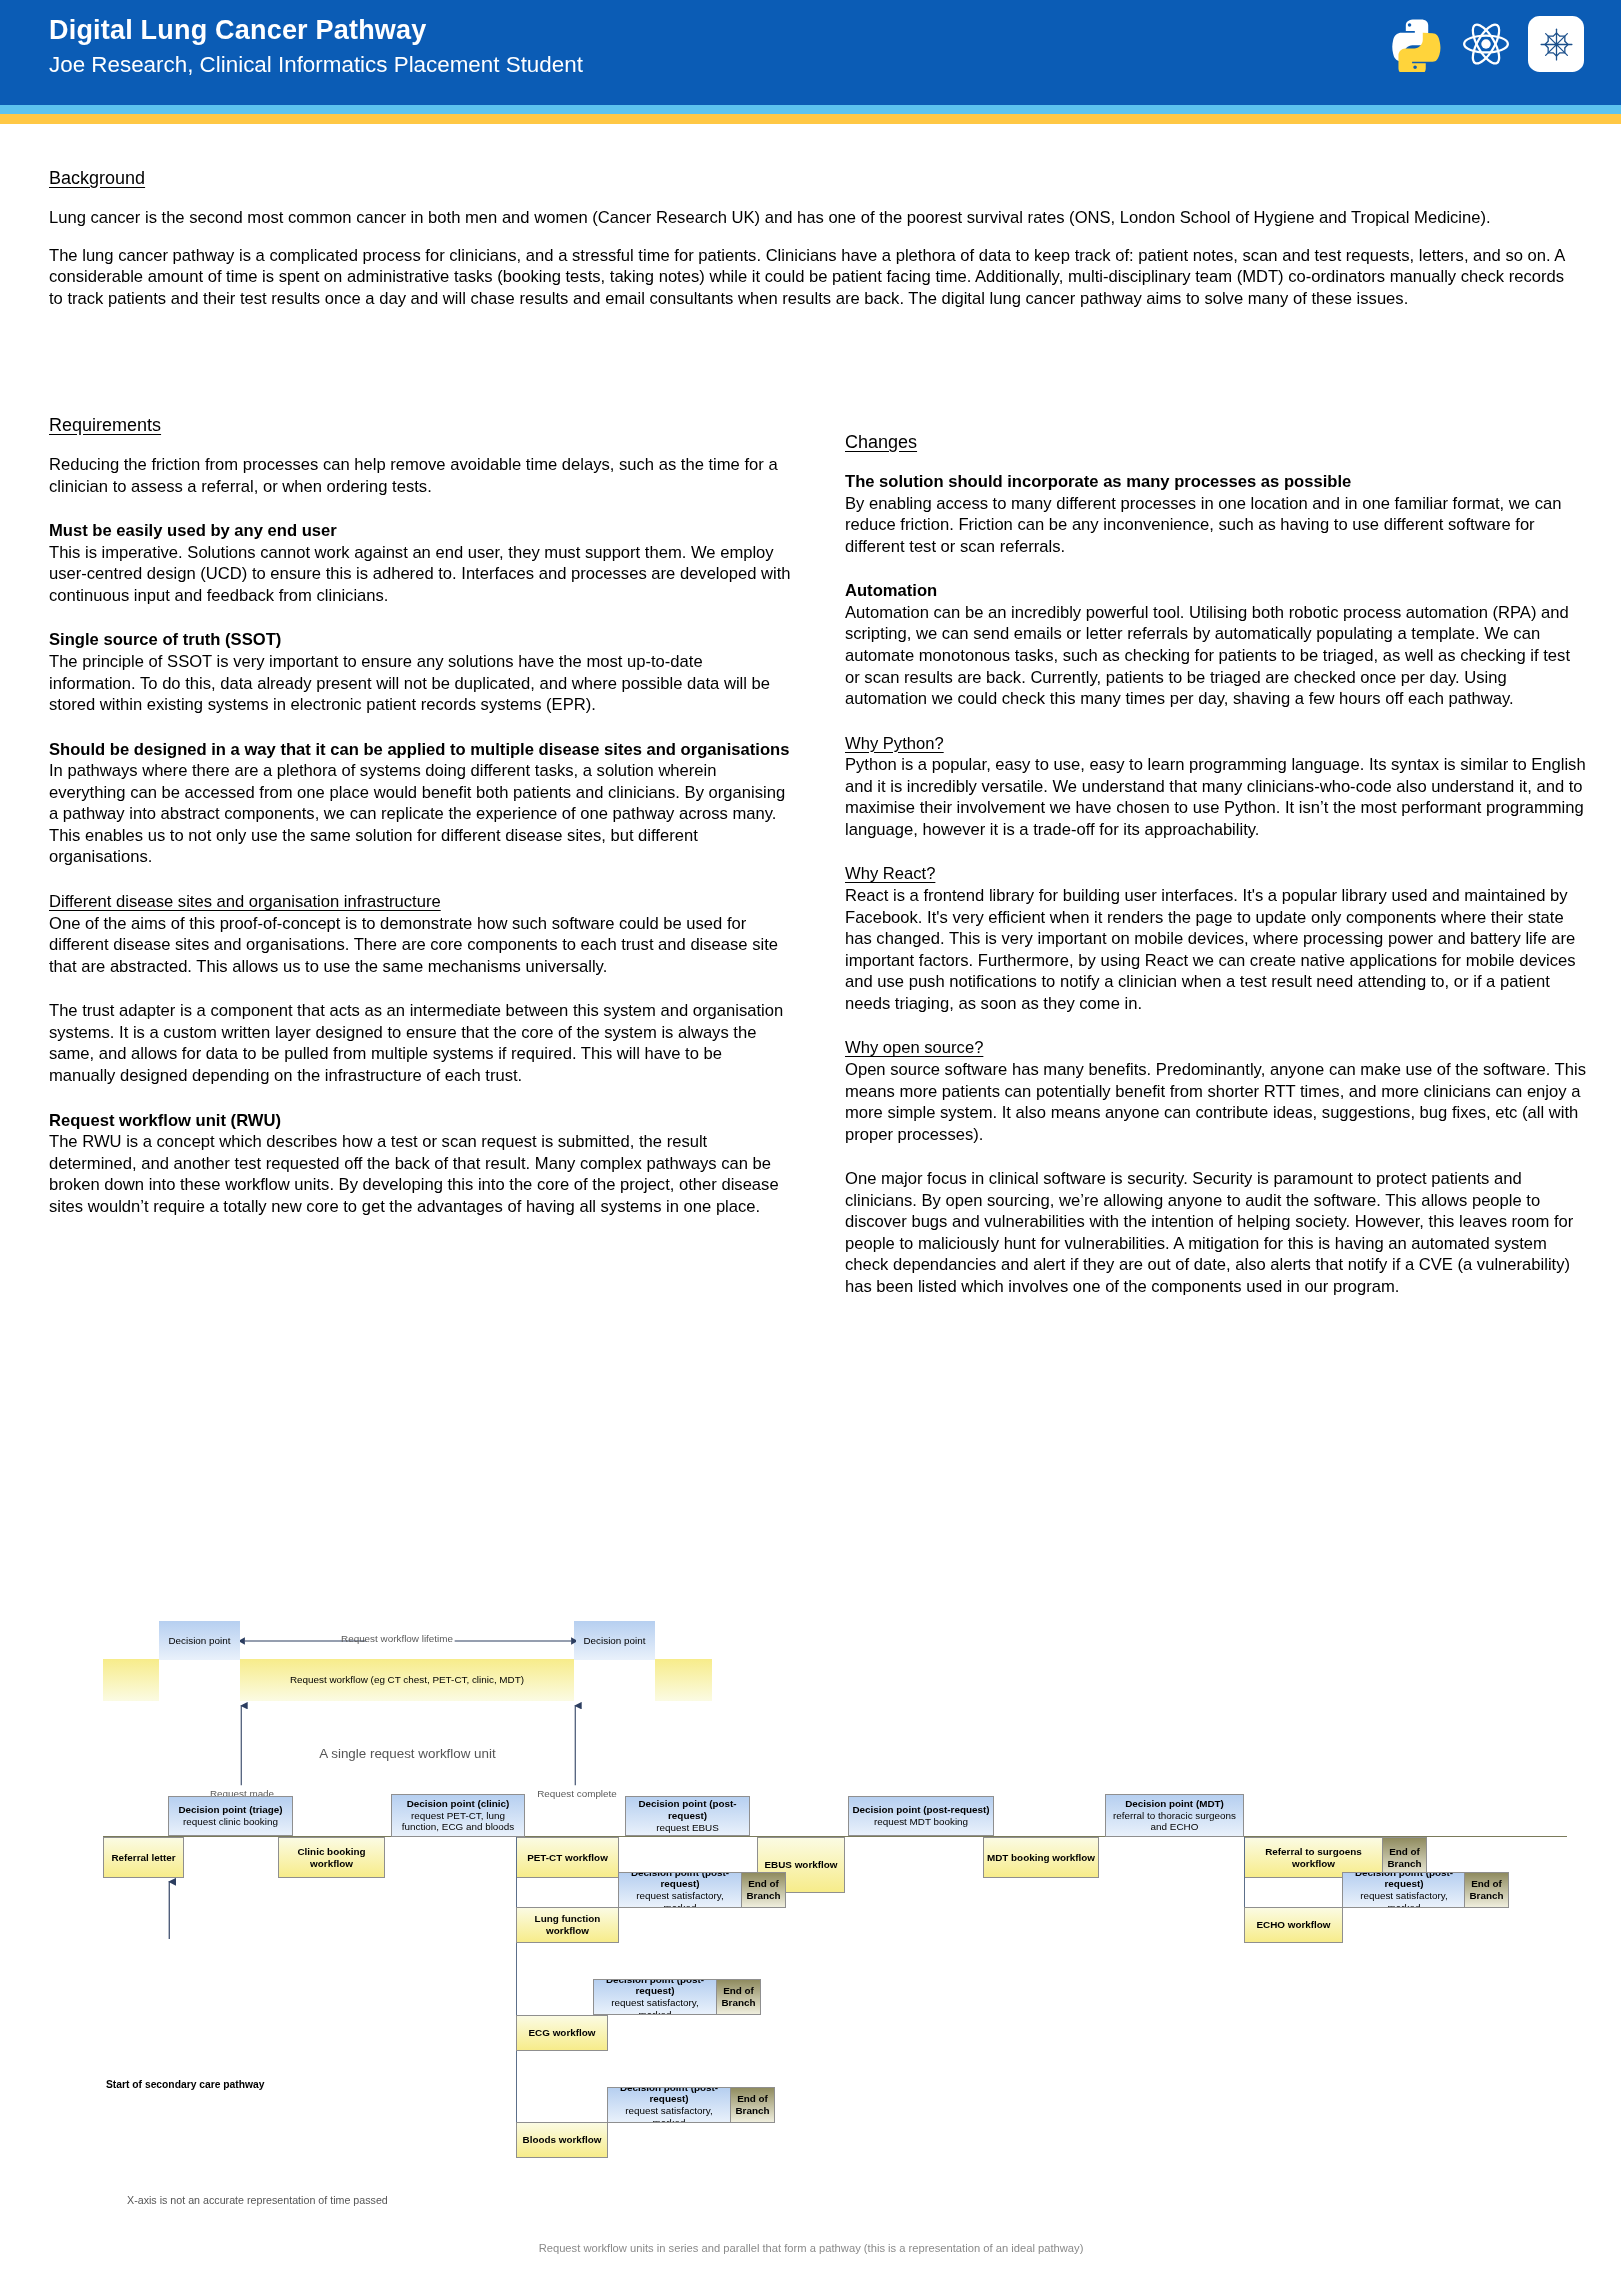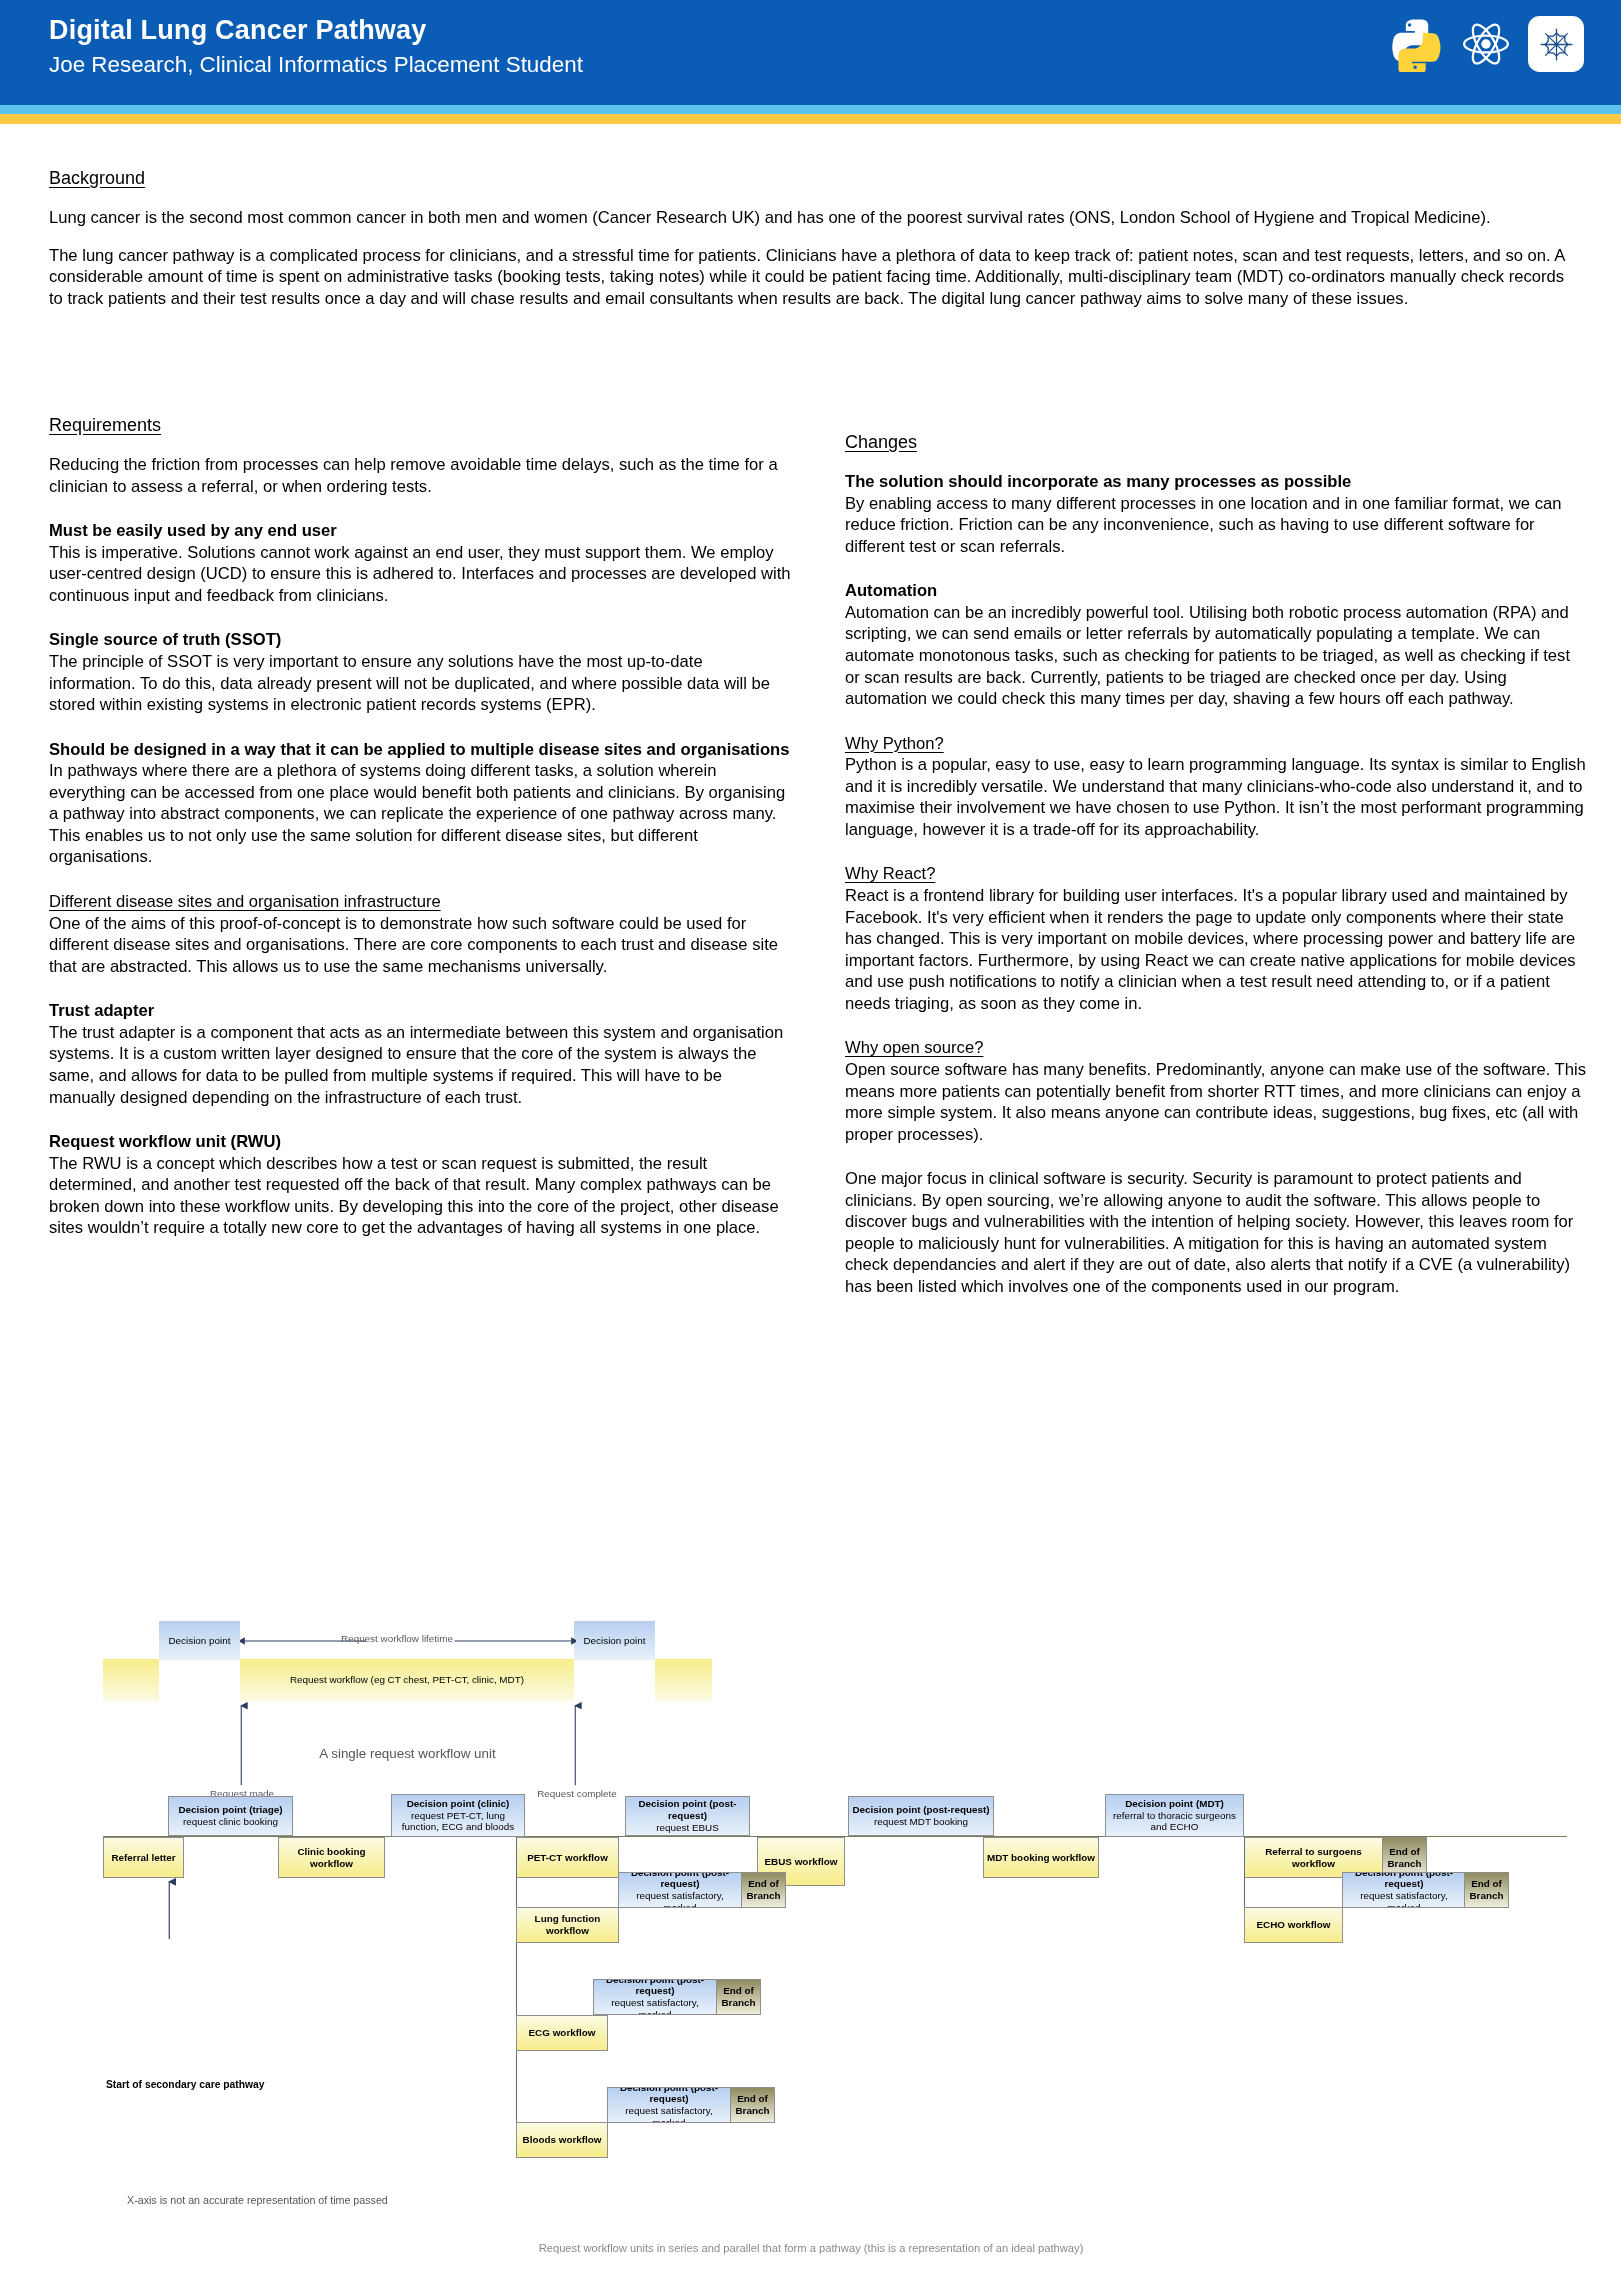--- a/index.html
+++ b/index.html
@@ -153,21 +153,20 @@
   </div>
   <div class="blk">
     <h3 class="sub">Should be designed in a way that it can be applied to multiple disease sites and organisations</h3>
     <p class="body">In pathways where there are a plethora of systems doing different tasks, a solution wherein everything can be accessed from one place would benefit both patients and clinicians. By organising a pathway into abstract components, we can replicate the experience of one pathway across many. This enables us to not only use the same solution for different disease sites, but different organisations.</p>
   </div>
   <div class="blk">
     <h3 class="sub underlined">Different disease sites and organisation infrastructure</h3>
     <p class="body">One of the aims of this proof-of-concept is to demonstrate how such software could be used for different disease sites and organisations. There are core components to each trust and disease site that are abstracted. This allows us to use the same mechanisms universally.</p>
   </div>
   <div class="blk">
-    <h3 class="sub">Trust adapter</h3>
     <p class="body">The trust adapter is a component that acts as an intermediate between this system and organisation systems. It is a custom written layer designed to ensure that the core of the system is always the same, and allows for data to be pulled from multiple systems if required. This will have to be manually designed depending on the infrastructure of each trust.</p>
   </div>
   <div class="blk">
     <h3 class="sub">Request workflow unit (RWU)</h3>
     <p class="body">The RWU is a concept which describes how a test or scan request is submitted, the result determined, and another test requested off the back of that result. Many complex pathways can be broken down into these workflow units. By developing this into the core of the project, other disease sites wouldn’t require a totally new core to get the advantages of having all systems in one place.</p>
   </div>
 </div>
 
 <div id="changes-col">
   <div class="sec-title">Changes</div>
@@ -272,21 +271,21 @@
 
     <div class="box yellow" style="left:516px; top:234px; width:103px; height:41px;">
       <span class="ttl">PET-CT workflow</span>
     </div>
 
     <div class="box blue" style="left:625px; top:193px; width:125px; height:40px;">
       <span class="ttl">Decision point (post-request)</span>
       <span class="sub2">request EBUS</span>
     </div>
 
-    <div class="box yellow" style="left:757px; top:234px; width:88px; height:49px;">
+    <div class="box yellow" style="left:757px; top:234px; width:88px; height:56px;">
       <span class="ttl">EBUS workflow</span>
     </div>
 
     <div class="box blue" style="left:848px; top:193px; width:146px; height:40px;">
       <span class="ttl">Decision point (post-request)</span>
       <span class="sub2">request MDT booking</span>
     </div>
 
     <div class="box yellow" style="left:983px; top:234px; width:116px; height:41px;">
       <span class="ttl">MDT booking workflow</span>

